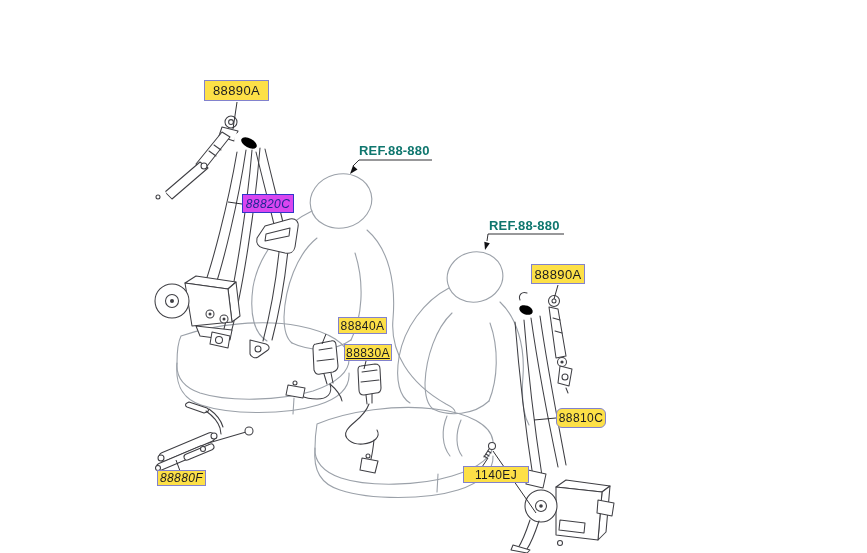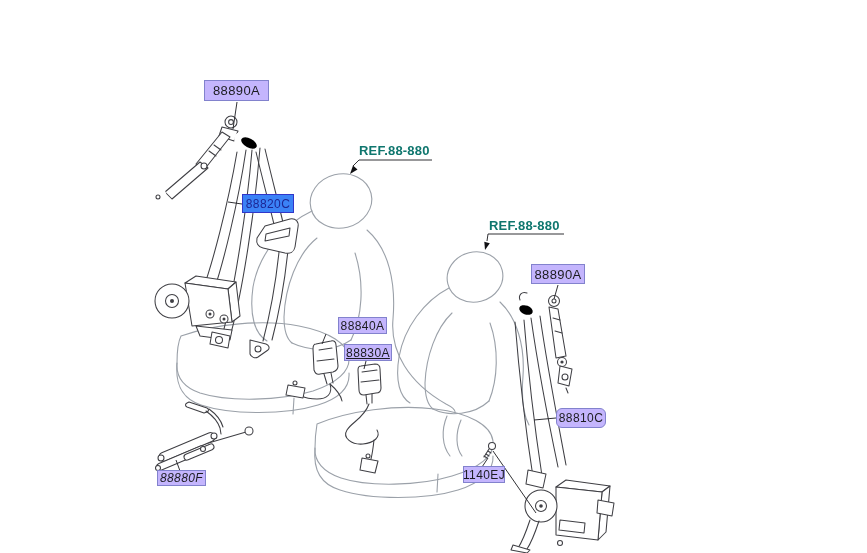--- a/index.html
+++ b/index.html
@@ -10,25 +10,25 @@
   #art { position:absolute; left:0; top:0; }
   .seat path, .seat ellipse { fill:none; stroke:#9ba1a9; stroke-width:1.1; stroke-linecap:round; stroke-linejoin:round; }
   .part path, .part line, .part rect { fill:none; stroke:#3f3f44; stroke-width:1.05; stroke-linecap:round; stroke-linejoin:round; }
   .part .solid { fill:#ffffff; }
   .part circle { fill:#ffffff; stroke:#3f3f44; stroke-width:1.05; }
   .part .dot { fill:#3f3f44; stroke:none; }
   .leaders line, .leaders path { stroke:#26262a; stroke-width:0.95; fill:none; }
   .leaders polygon { fill:#111114; stroke:none; }
   .plabel {
     position:absolute; box-sizing:border-box; display:flex; align-items:center; justify-content:center;
-    background:#c4b5fd; border:1px solid #8282cd; color:#1c1c20;
+    background:#fde047; border:1px solid #8282cd; color:#1c1c20;
     font-size:12px; letter-spacing:0.4px; cursor:pointer; white-space:nowrap;
   }
   .plabel.lg { font-size:13px; }
-  .plabel.selected { background:#3b82f6; border-color:#3136c9; color:#1d2694; }
+  .plabel.selected { background:#d946ef; border-color:#3136c9; color:#1d2694;font-style:italic; }
   .ref-label {
     position:absolute; font-weight:bold; font-size:13px; color:#0f766e; letter-spacing:0.2px; white-space:nowrap;
   }
 </style>
 </head>
 <body>
 
 <div id="stage">
 
   <svg id="art" width="867" height="553" viewBox="0 0 867 553">
@@ -220,15 +220,15 @@
   <div class="plabel lg" style="left:531px; top:264px; width:54px; height:20px;">88890A</div>
 
   <div class="plabel" style="left:302px; top:317px; width:49px; height:17px;margin-left:36px;">88840A</div>
 
   <div class="plabel" style="left:344px; top:344px; width:48px; height:17px;text-decoration:underline;">88830A</div>
 
   <div class="plabel" style="left:157px; top:470px; width:49px; height:16px;font-style:italic;">88880F</div>
 
   <div class="plabel" style="left:556px; top:408px; width:50px; height:20px;border-radius:6px;">88810C</div>
 
-  <div class="plabel" style="left:463px; top:466px; width:42px; height:17px;">1140EJ</div>
+  <div class="plabel" style="left:463px; top:466px; width:66px; height:17px;">1140EJ</div>
 
 </div>
 
 </body></html>

